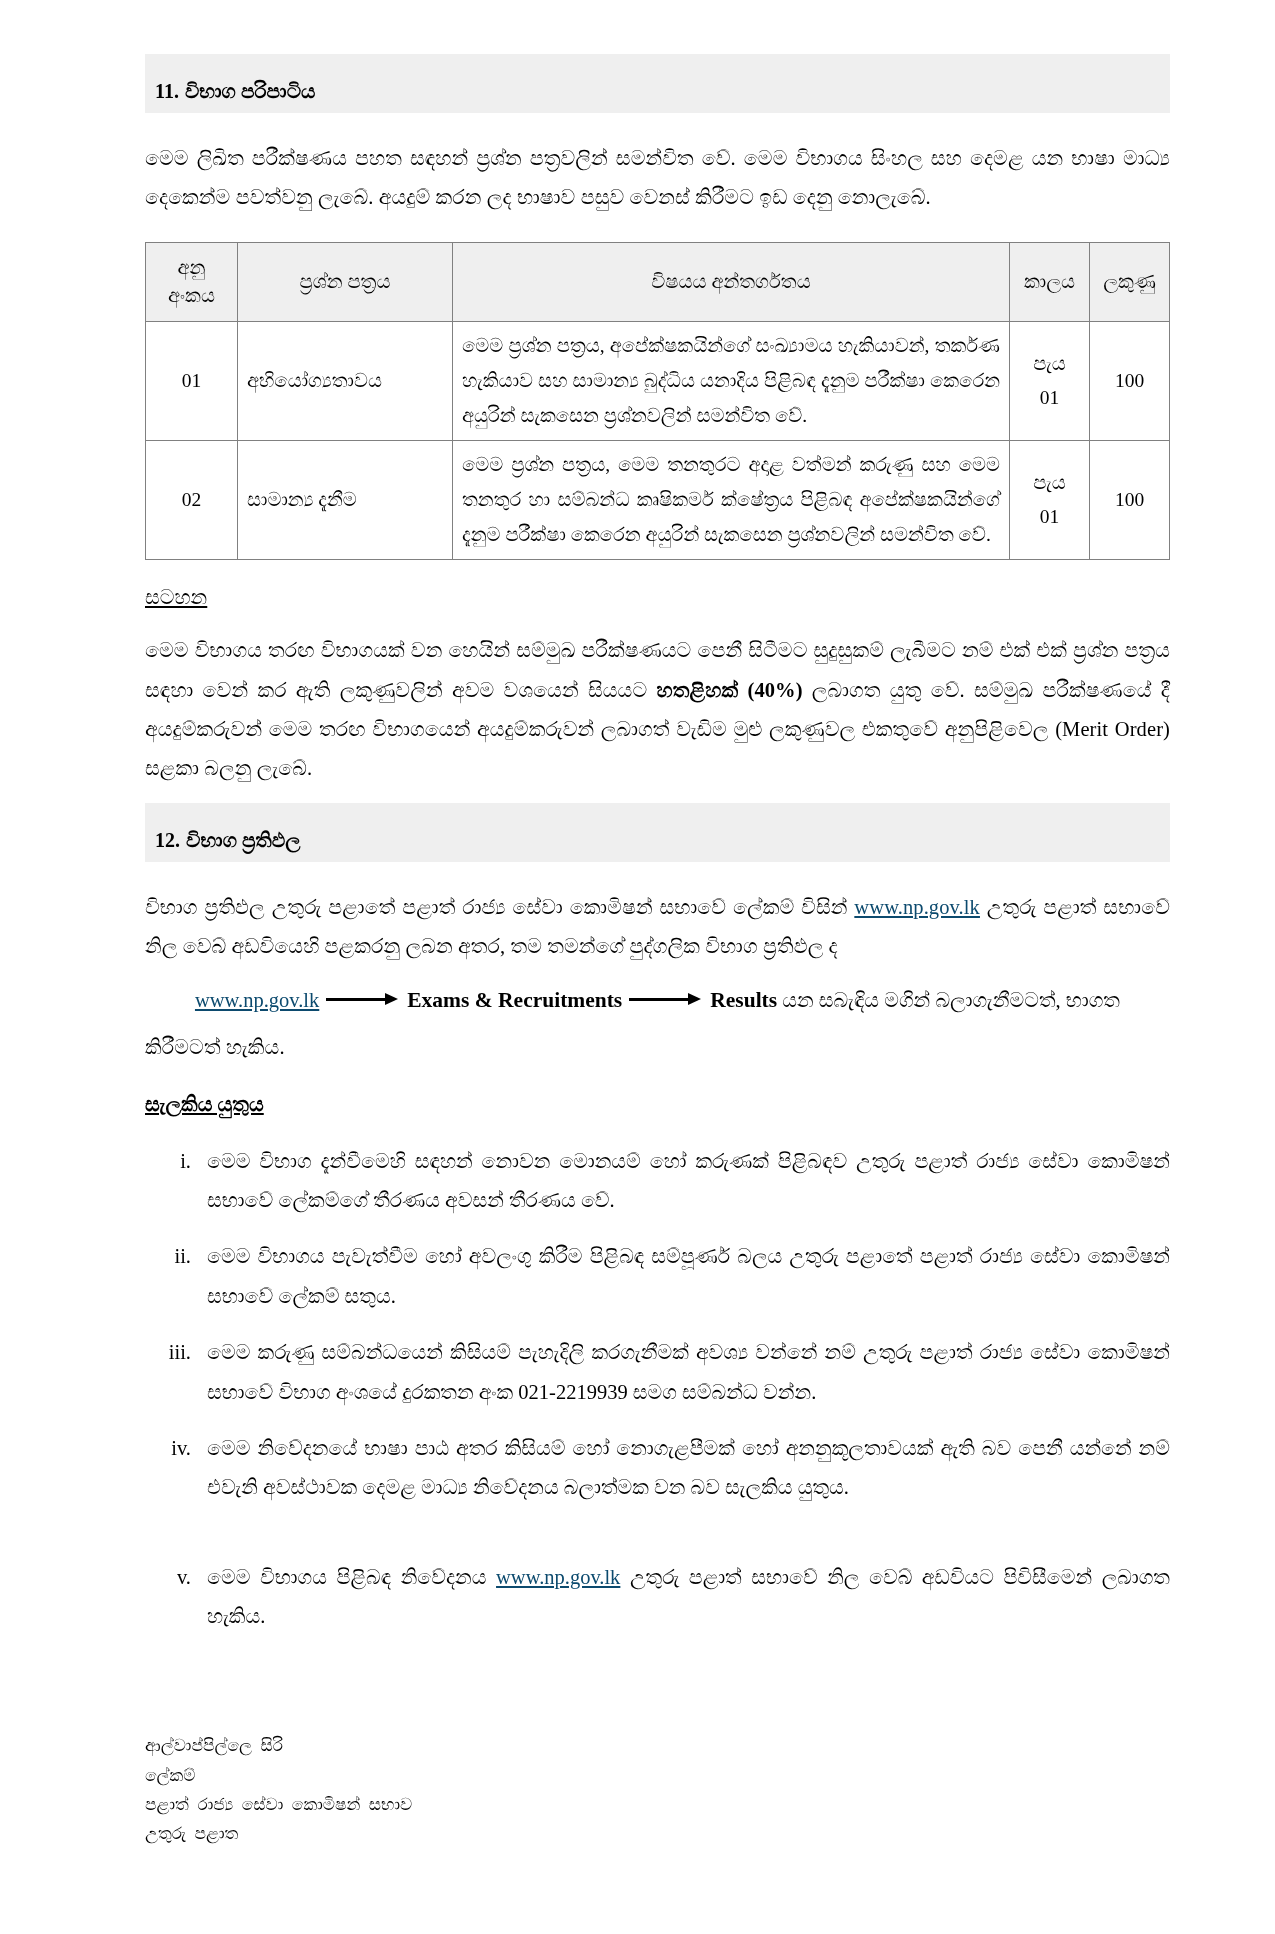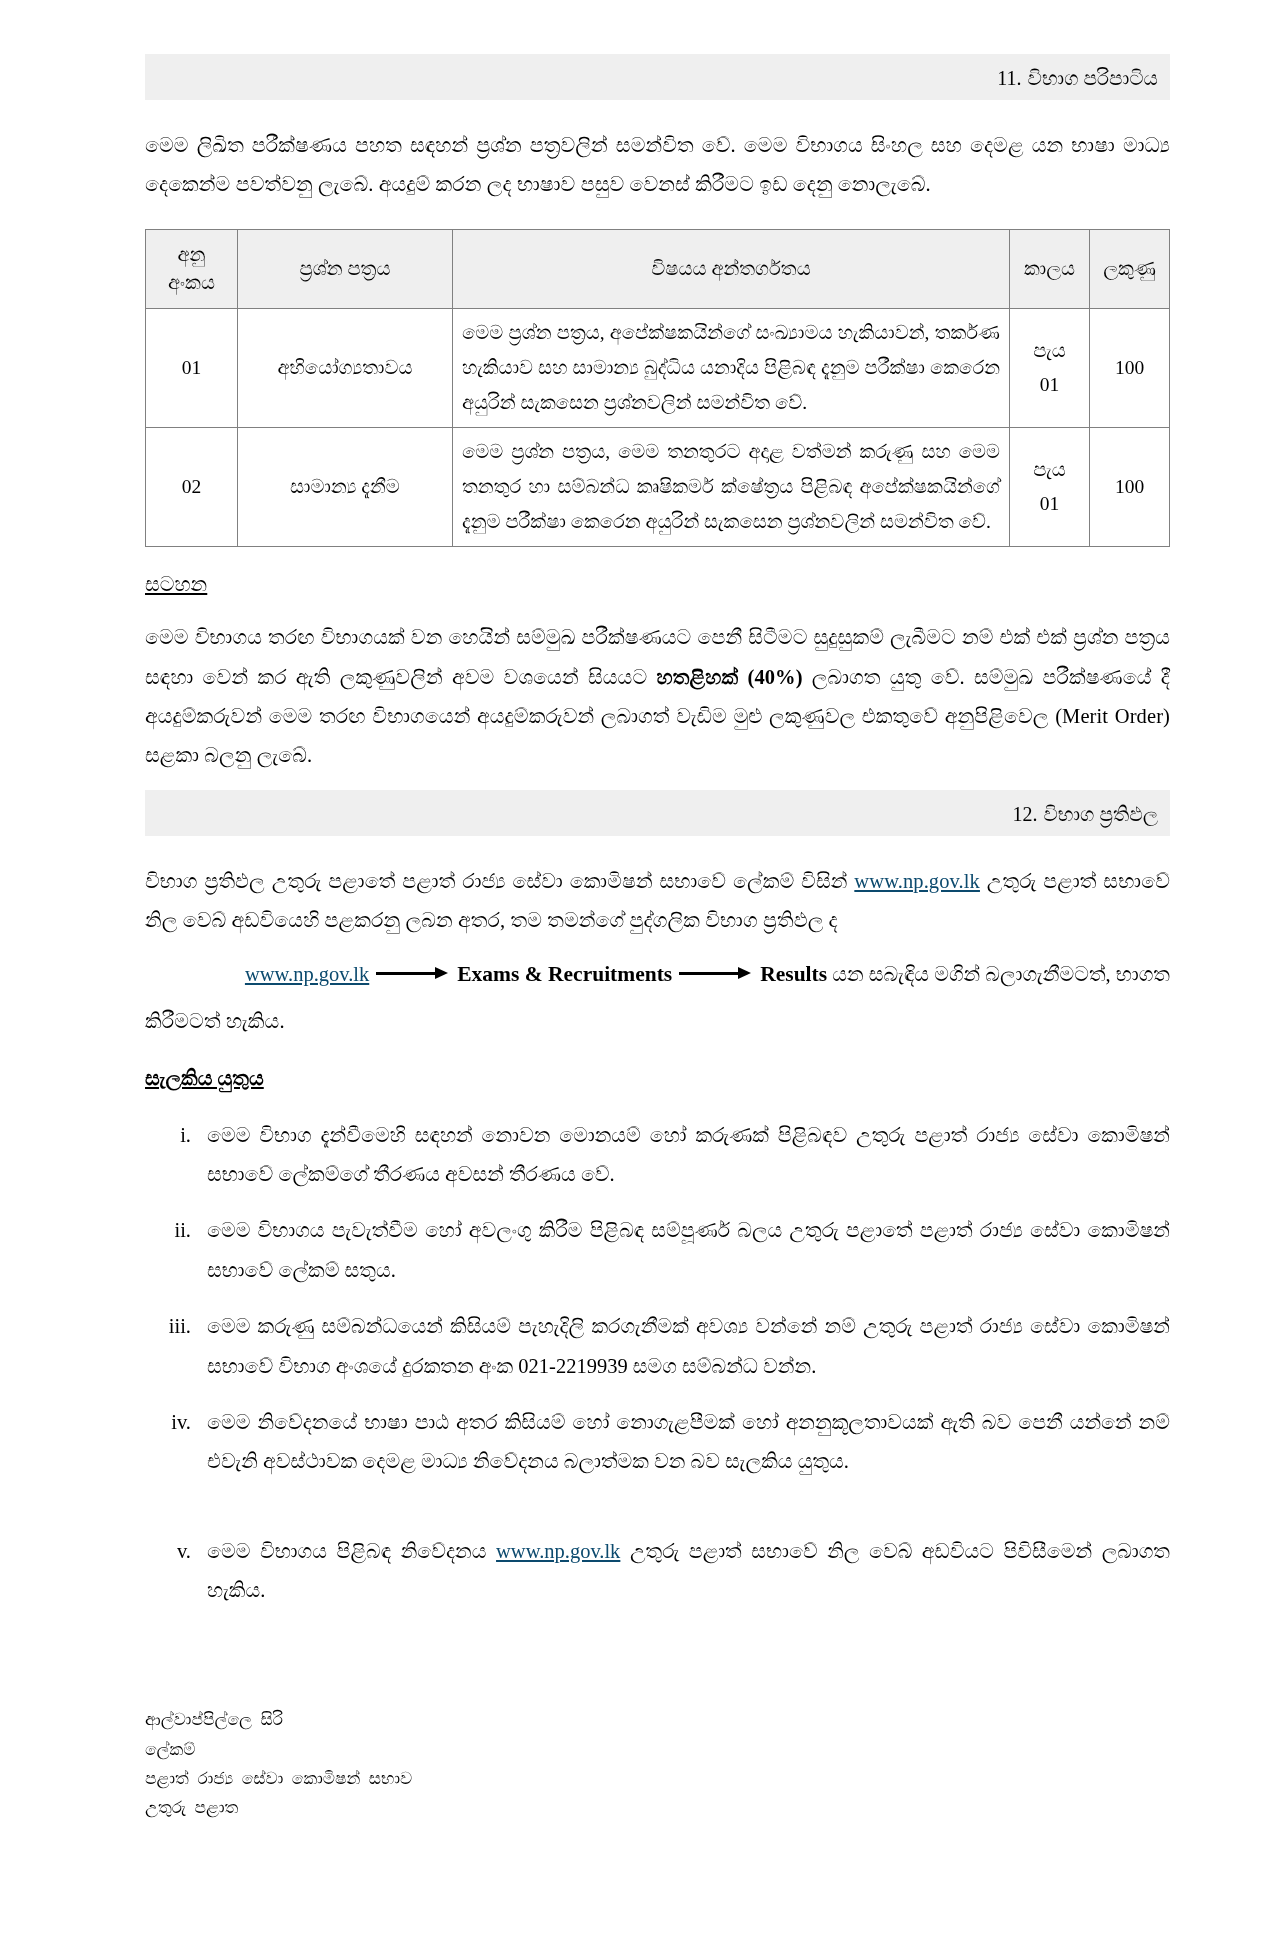--- a/index.html
+++ b/index.html
@@ -26,26 +26,25 @@
     line-height: 1.92;
     text-align: justify;
     margin: 0 0 6px 0;
     letter-spacing: 0.1px;
   }
   .intro-para {
     margin-bottom: 30px;
   }
   .section-head {
     background: #efefef;
-    font-weight: normal;
+    font-weight: bold;
     font-size: 20px;
-    padding: 12px 12px 9px 10px;
+    padding: 25px 12px 9px 10px;
     margin: 14px 0 26px 0;
     line-height: 1.25;
-    text-align: right;
   }
   .section-head .num {
     margin-right: 6px;
   }
   .body-para {
     margin-bottom: 14px;
   }
   
   table.exam-table {
     border-collapse: collapse;
@@ -65,21 +64,21 @@
     background: #efefef;
     text-align: center;
     font-weight: normal;
     padding: 11px 6px;
     line-height: 1.45;
   }
   td.c-no, td.c-time, td.c-marks {
     text-align: center;
   }
   td.c-paper {
-    text-align: center;
+    text-align: left;
   }
   td.c-content {
     text-align: justify;
     text-align-last: left;
   }
   td.c-time .t1 { display: block; }
   td.c-time .t2 { display: block; }
   col.w-no     { width: 92px; }
   col.w-paper  { width: 215px; }
   col.w-content{ width: auto; }
@@ -100,21 +99,21 @@
     color: #0c4a6e;
     text-decoration: underline;
     font-family: "Liberation Serif", "DejaVu Serif", serif;
   }
   .bold { font-weight: bold; }
 
   .flow-line {
     font-size: 20.5px;
     line-height: 1.92;
     margin: 0 0 6px 0;
-    text-align: right;
+    text-align: center;
   }
   .flow-term {
     font-weight: bold;
     font-size: 21.5px;
     font-family: "Liberation Serif", "DejaVu Serif", serif;
   }
   .arrow {
     display: inline-block;
     position: relative;
     width: 74px;

